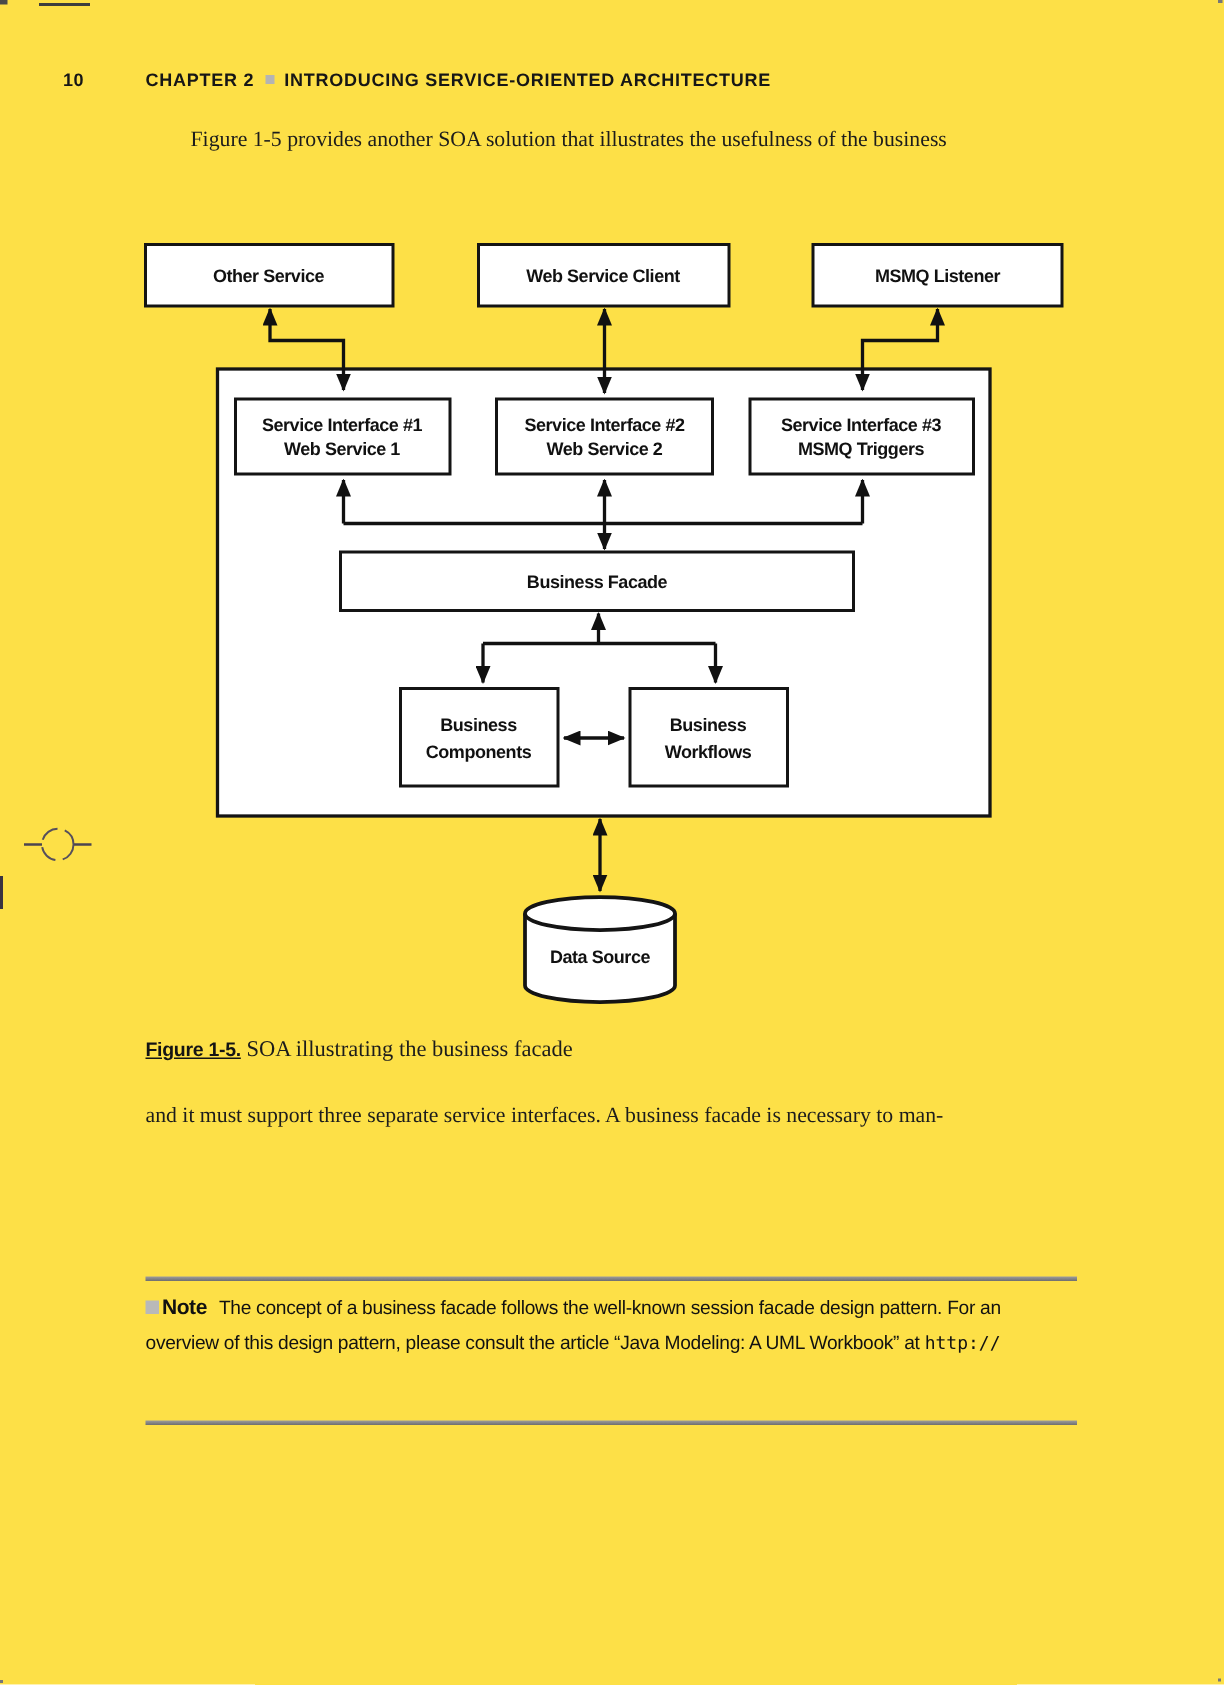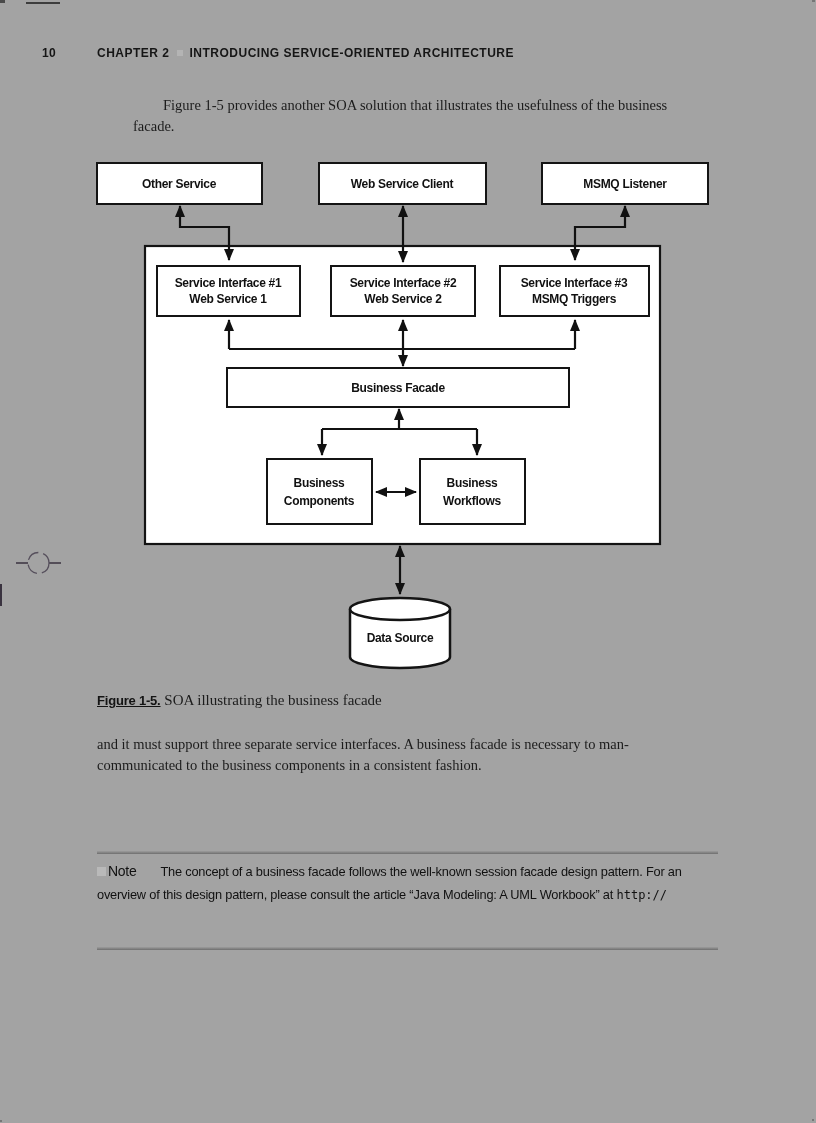--- a/index.html
+++ b/index.html
@@ -1,18 +1,18 @@
 <!DOCTYPE html>
 <html><head>
 <meta charset="utf-8">
 <style>
   * { margin:0; padding:0; box-sizing:border-box; }
   html,body { background:#ffffff; }
   .page {
-    position:relative; width:816px; height:1123px; background:#a3a3a3;
+    position:relative; width:816px; height:1123px; background:#fde047;
     font-family:"Liberation Serif", serif; color:#1c1c1c; overflow:hidden;
   }
   
   .trim-top-line { position:absolute; left:26px; top:2px; width:34px; height:2px; background:#3d3d3d; }
   .trim-corner   { position:absolute; left:0; top:0; width:5px; height:3px; background:#4a4a4a; }
   .dot-tr { position:absolute; left:812px; top:0; width:3px; height:2px; background:#777; }
   .dot-bl { position:absolute; left:0; top:1120px; width:2px; height:2px; background:#777; }
   .dot-br { position:absolute; left:812px; top:1119px; width:2px; height:2px; background:#777; }
   .left-tick { position:absolute; left:0; top:584px; width:2px; height:22px; background:#3a3340; }
   .reg-mark { position:absolute; left:8px; top:545px; }
@@ -23,39 +23,39 @@
   }
   .chapter-header {
     position:absolute; left:97px; top:46px; white-space:nowrap;
     font-family:"Liberation Sans", sans-serif; font-weight:bold; font-size:12px; letter-spacing:.5px; color:#161616;
   }
   .hdr-square { display:inline-block; width:6px; height:6px; background:#b4b4b4; margin:0 7px 1px 7px; }
   
   .para { position:absolute; left:97px; width:640px; font-size:14.5px; line-height:20.5px; color:#1c1c1c; }
   .para .line { white-space:nowrap; }
   .para .indent { padding-left:30px; }
-  .para1 { top:95px;margin-left:36px; }
+  .para1 { top:83px; }
   .para2 { top:734px; }
   
   .figure-wrap { position:absolute; left:90px; top:155px; width:625px; height:525px; }
   .diagram-label { font-family:"Liberation Sans", sans-serif; font-weight:bold; font-size:12px; letter-spacing:-0.3px; fill:#111; }
   .caption { position:absolute; left:97px; top:691px; white-space:nowrap; }
   .caption-label { font-family:"Liberation Sans", sans-serif; font-weight:bold; font-size:13px; letter-spacing:-0.2px; color:#141414;text-decoration:underline; }
   .caption-text { font-family:"Liberation Serif", serif; font-size:15px; color:#1c1c1c; }
   
   .note-rule { position:absolute; left:97px; width:621px; height:3px; background:linear-gradient(#9d9d9d,#6e6e6e); }
   .note-rule-top { top:851px; }
   .note-rule-bottom { top:947px; }
   .note-body {
     position:absolute; left:97px; top:860px; width:640px;
     font-family:"Liberation Sans", sans-serif; font-size:12.8px; letter-spacing:-0.2px; line-height:22.5px; color:#111;
   }
   .note-body .line { white-space:nowrap; }
   .note-square { display:inline-block; width:9px; height:9px; background:#b9b9b9; margin-right:2px; }
-  .note-label { font-weight:normal; font-size:14px; letter-spacing:-0.3px; margin-right:24px; }
+  .note-label { font-weight:bold; font-size:14px; letter-spacing:-0.3px; margin-right:8px; }
   .mono { font-family:"DejaVu Sans Mono", monospace; font-size:12px; letter-spacing:0;text-align:right; }
 </style>
 </head>
 <body>
 
 <div class="page">
 
   <div class="trim-top-line"></div>
   <div class="trim-corner"></div>
   <div class="dot-tr"></div>
@@ -68,21 +68,20 @@
     <circle cx="30.5" cy="18" r="10.5" fill="none" stroke="#564f5c" stroke-width="1.3" stroke-dasharray="13 5"></circle>
   </svg>
 
   <div class="page-number">10</div>
   <div class="chapter-header">
     <span>CHAPTER 2</span><span class="hdr-square"></span><span>INTRODUCING SERVICE-ORIENTED ARCHITECTURE</span>
   </div>
 
   <div class="para para1">
     <div class="line indent">Figure 1-5 provides another SOA solution that illustrates the usefulness of the business</div>
-    <div class="line">facade.</div>
   </div>
 
   <div class="figure-wrap">
     <svg width="625" height="525" viewBox="0 0 625 525">
       <defs>
         <marker id="ah" viewBox="0 0 12 10" refX="11" refY="5" markerWidth="12" markerHeight="10" markerUnits="userSpaceOnUse" orient="auto-start-reverse">
           <path d="M0,0 L12,5 L0,10 z" fill="#111"></path>
         </marker>
       </defs>
 
@@ -157,21 +156,20 @@
       </g>
     </svg>
   </div>
 
   <div class="caption">
     <span class="caption-label">Figure 1-5.</span><span class="caption-text"> SOA illustrating the business facade</span>
   </div>
 
   <div class="para para2">
     <div class="line">and it must support three separate service interfaces. A business facade is necessary to man-</div>
-    <div class="line">communicated to the business components in a consistent fashion.</div>
   </div>
 
   <div class="note-rule note-rule-top"></div>
   <div class="note-body">
     <div class="line">
       <span class="note-square"></span><span class="note-label">Note</span><span>The concept of a business facade follows the well-known session facade design pattern. For an</span>
     </div>
     <div class="line">
       <span>overview of this design pattern, please consult the article “Java Modeling: A UML Workbook” at </span><span class="mono">http://</span>
     </div>

